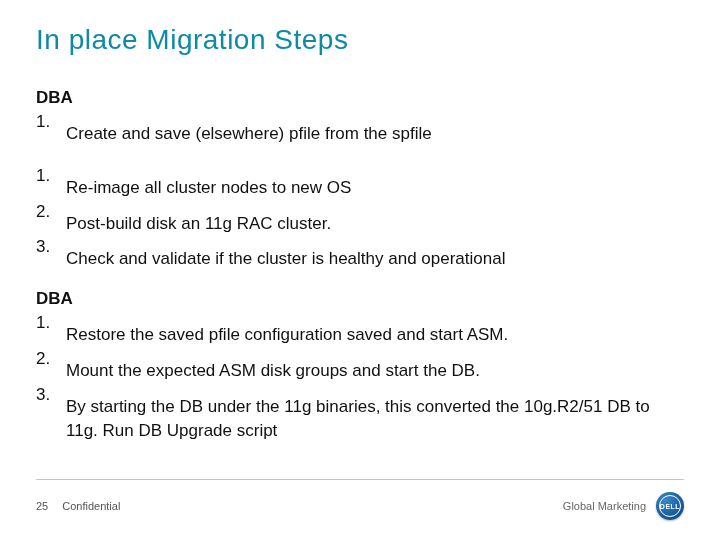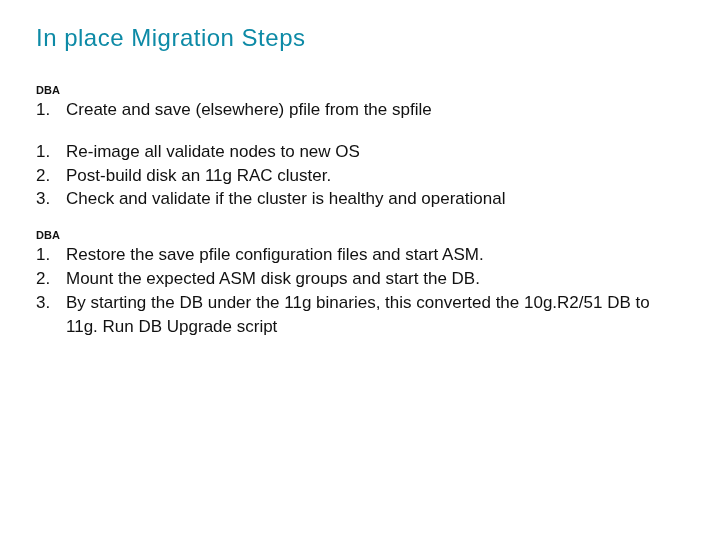--- a/index.html
+++ b/index.html
@@ -15,51 +15,52 @@
       position: relative;
       overflow: hidden;
     }
     .slide {
       width: 100%;
       height: 100%;
       padding: 24px 36px 0 36px;
       position: relative;
     }
     .title {
-      font-size: 24px;
+      font-size: 28px;
       font-weight: 300;
       color: #0d8aa6;
       letter-spacing: 0.5px;
       margin-bottom: 32px;
     }
     .section {
       margin-bottom: 18px;
     }
     .section-heading {
-      font-size: 11px;
+      font-size: 17px;
       font-weight: 700;
       color: #111;
       margin-bottom: 2px;
     }
     .list {
       list-style: none;
       padding-left: 0;
     }
     .list-item {
       font-size: 17px;
       color: #111;
       line-height: 1.4;
       display: flex;
     }
     .list-num {
       min-width: 30px;
       flex-shrink: 0;
     }
     .list-text {
       flex: 1;
+      margin-top: 12px;
     }
     .footer {
       position: absolute;
       bottom: 20px;
       left: 36px;
       right: 36px;
     }
     .footer-rule {
       border: none;
       border-top: 1px solid #c4c4c4;
@@ -125,44 +126,59 @@
         <span class="list-num">1.</span>
         <span class="list-text">Create and save (elsewhere) pfile from the spfile</span>
       </li>
     </ol>
   </div>
 
   <div class="section">
     <ol class="list">
       <li class="list-item">
         <span class="list-num">1.</span>
-        <span class="list-text">Re-image all validate nodes to new OS</span>
+        <span class="list-text">Re-image all cluster nodes to new OS</span>
       </li>
       <li class="list-item">
         <span class="list-num">2.</span>
         <span class="list-text">Post-build disk an 11g RAC cluster.</span>
       </li>
       <li class="list-item">
         <span class="list-num">3.</span>
         <span class="list-text">Check and validate if the cluster is healthy and operational</span>
       </li>
     </ol>
   </div>
 
   <div class="section">
     <div class="section-heading">DBA</div>
     <ol class="list">
       <li class="list-item">
         <span class="list-num">1.</span>
-        <span class="list-text">Restore the save pfile configuration files and start ASM.</span>
+        <span class="list-text">Restore the saved pfile configuration saved and start ASM.</span>
       </li>
       <li class="list-item">
         <span class="list-num">2.</span>
         <span class="list-text">Mount the expected ASM disk groups and start the DB.</span>
       </li>
       <li class="list-item">
         <span class="list-num">3.</span>
         <span class="list-text">By starting the DB under the 11g binaries, this converted the 10g.R2/51 DB to 11g.  Run DB Upgrade script</span>
       </li>
     </ol>
   </div>
 
+  <div class="footer">
+    <hr class="footer-rule">
+    <div class="footer-row">
+      <div class="footer-left">
+        <span class="page-num">25</span>
+        <span>Confidential</span>
+      </div>
+      <div class="footer-right">
+        <span class="global-marketing">Global Marketing</span>
+        <div class="dell-logo">
+          <div class="dell-logo-inner">DELL</div>
+        </div>
+      </div>
+    </div>
+  </div>
 </div>
 
 </body></html>

